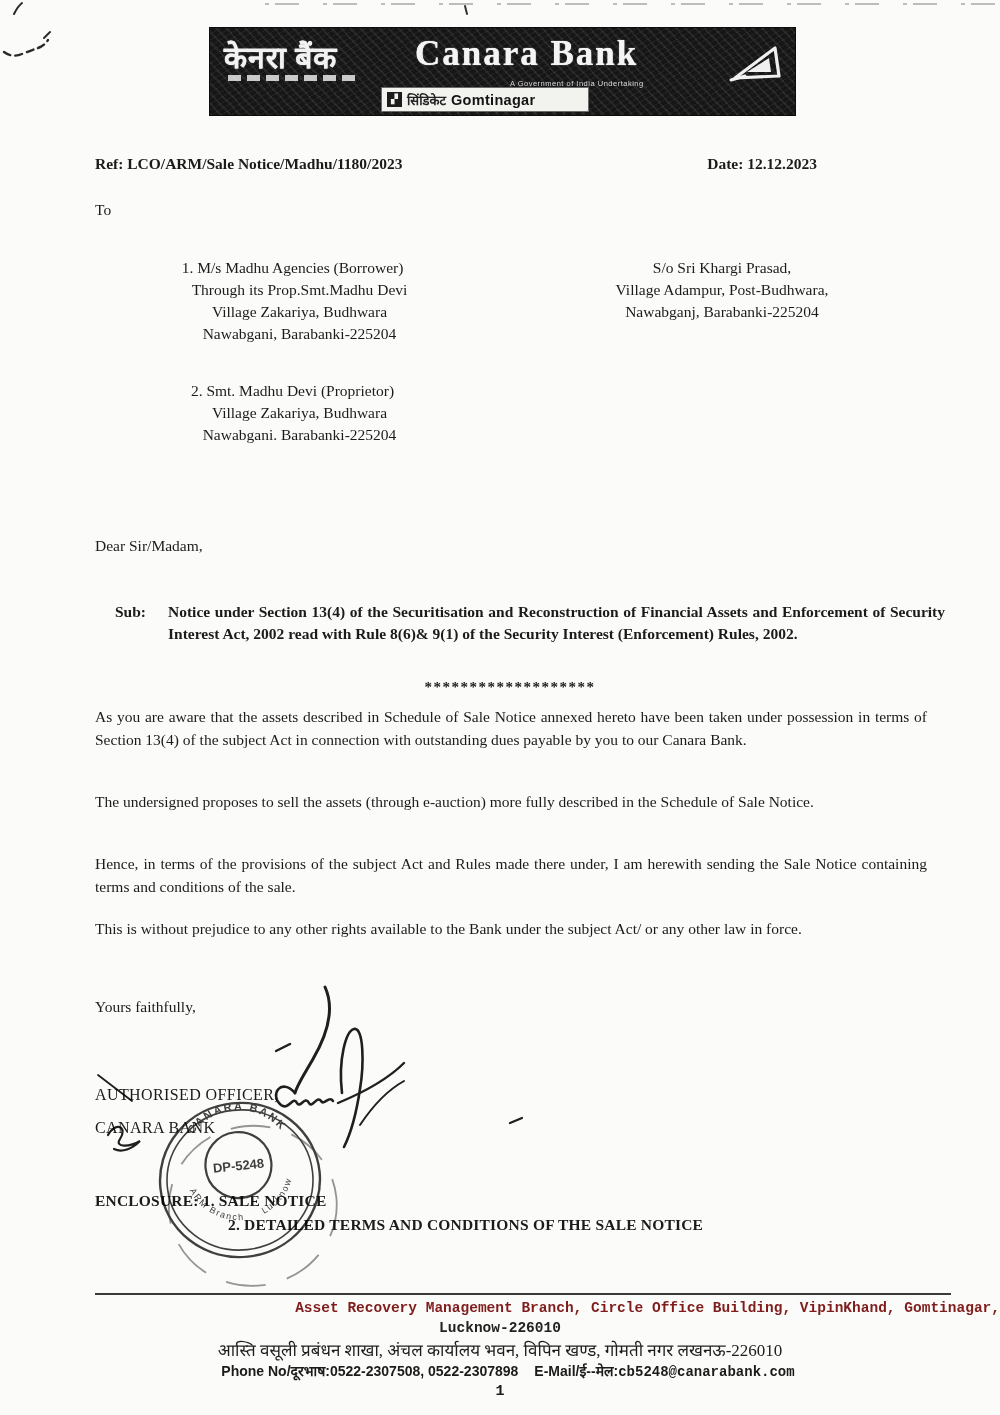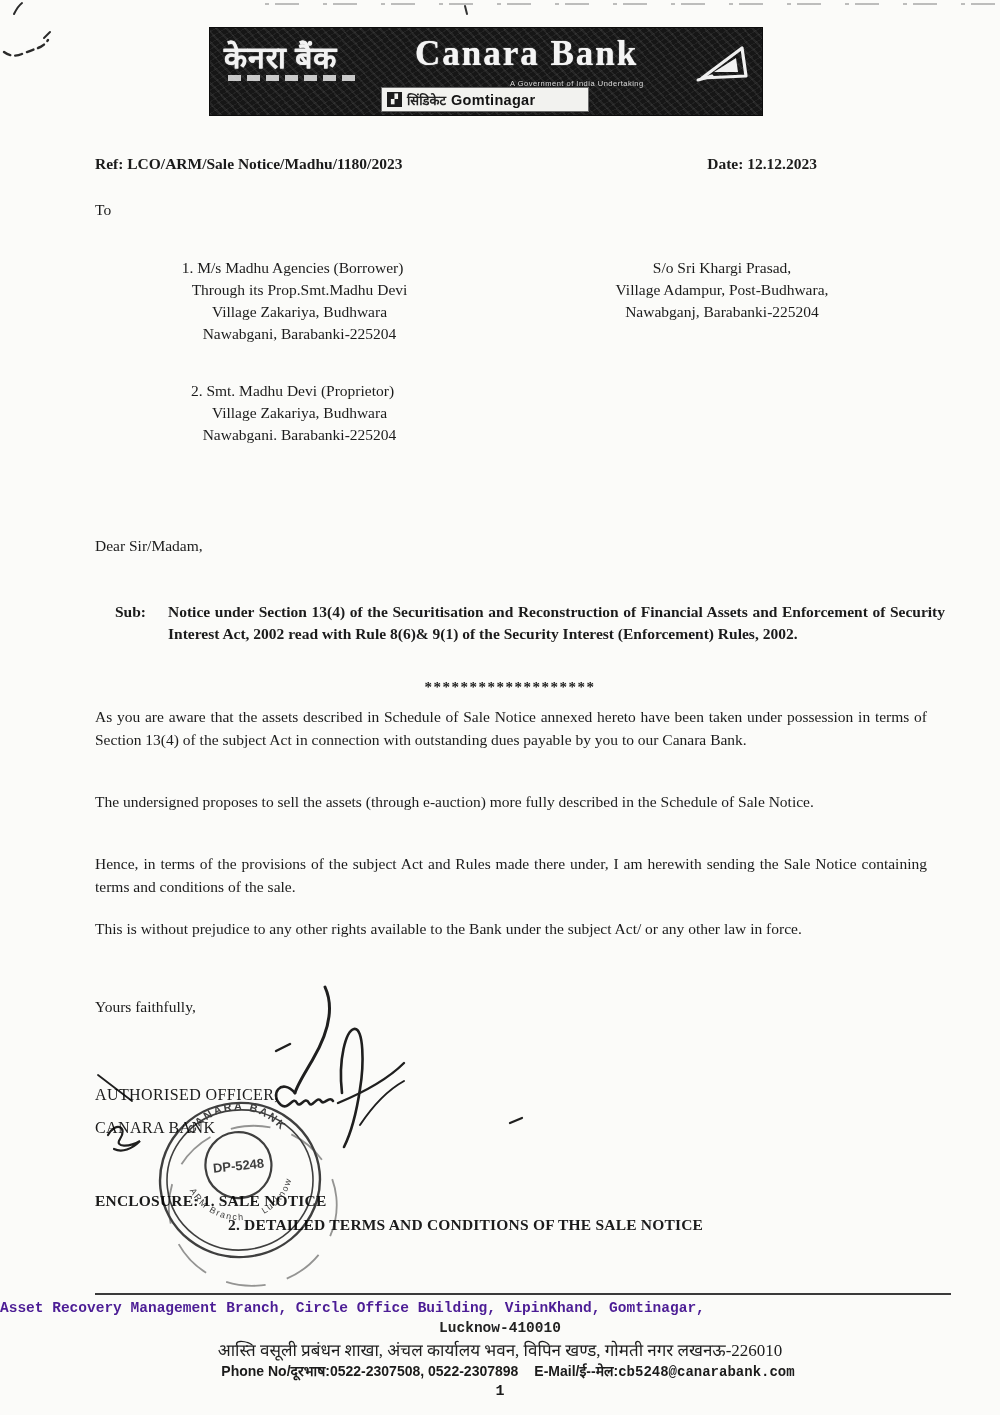--- a/index.html
+++ b/index.html
@@ -20,20 +20,21 @@
   .corner-marks{left:0;top:0;}
 
   
   .banner{
     left:210px;top:28px;width:552px;height:87px;
     background:
       repeating-linear-gradient(47deg,rgba(255,255,255,.07) 0 2px,transparent 2px 7px),
       repeating-linear-gradient(-31deg,rgba(255,255,255,.05) 0 1px,transparent 1px 5px),
       #161616;
     box-shadow:0 0 0 1px #0d0d0d;
+    padding-left:33px;
   }
   .bank-hindi{
     position:absolute;left:14px;top:8px;color:#f2f2f2;
     font-size:30px;font-weight:bold;letter-spacing:1px;
     text-shadow:0 0 1px #fff;white-space:nowrap;
   }
   .hindi-tagline{
     position:absolute;left:18px;top:47px;width:128px;height:6px;opacity:.85;
     background:repeating-linear-gradient(90deg,#e8e8e8 0 13px,transparent 13px 19px);
   }
@@ -98,22 +99,22 @@
   .signatory2{left:95px;top:1119px;font-size:16px;letter-spacing:.4px;}
 
   .enclosure1{left:95px;top:1192px;font-size:15.5px;font-weight:600;letter-spacing:.2px;}
   .enclosure2{left:228px;top:1216px;font-size:15.5px;font-weight:600;letter-spacing:.2px;}
 
   
   .ink-overlay{left:80px;top:975px;mix-blend-mode:multiply;pointer-events:none;}
 
   
   .footer-rule{left:95px;top:1293px;width:856px;height:2px;background:#3a3a3a;}
-  .footer-line1{left:0;top:1300px;width:1000px;text-align:left;
-    font-family:"Liberation Mono",monospace;font-size:14.5px;font-weight:600;color:#4c1d95;}
+  .footer-line1{left:0;top:1300px;width:1000px;text-align:right;
+    font-family:"Liberation Mono",monospace;font-size:14.5px;font-weight:600;color:#7f1d1d;}
   .footer-line2{left:0;top:1320px;width:1000px;text-align:center;
     font-family:"Liberation Mono",monospace;font-size:14.5px;font-weight:600;color:#222;}
   .footer-hindi{left:0;top:1338px;width:1000px;text-align:center;
     font-size:17px;color:#1d1d1d;}
   .footer-phone{left:0;top:1361px;width:1000px;text-align:center;font-size:13.5px;}
   .footer-phone .sansb{font-family:"Liberation Sans",sans-serif;font-weight:bold;font-size:14px;margin-left:16px;}
   .footer-phone .mono{font-family:"Liberation Mono",monospace;font-size:14px;font-weight:600;}
   .page-number{left:0;top:1383px;width:1000px;text-align:center;
     font-family:"Liberation Mono",monospace;font-size:15px;font-weight:bold;}
 </style>
@@ -222,18 +223,18 @@
     </text>
     <text font-family="Liberation Sans, sans-serif" font-size="9" fill="#262626" stroke="none" letter-spacing="1.5">
       <textPath href="#ringBottom" startOffset="62%">Lucknow</textPath>
     </text>
     <text x="160" y="195" text-anchor="middle" font-family="Liberation Sans, sans-serif" font-size="13" font-weight="bold" fill="#262626" stroke="none">DP-5248</text>
   </g>
 </svg>
 
 <div class="abs footer-rule"></div>
 <div class="abs footer-line1">Asset Recovery Management Branch, Circle Office Building, VipinKhand, Gomtinagar,</div>
-<div class="abs footer-line2">Lucknow-410010</div>
+<div class="abs footer-line2">Lucknow-226010</div>
 <div class="abs footer-hindi">आस्ति वसूली प्रबंधन शाखा, अंचल कार्यालय भवन, विपिन खण्ड, गोमती नगर लखनऊ-226010</div>
 <div class="abs footer-phone">
   <span class="sansb">Phone No/दूरभाष:0522-2307508, 0522-2307898</span><span class="sansb">E-Mail/ई--मेल:</span><span class="mono">cb5248@canarabank.com</span>
 </div>
 <div class="abs page-number">1</div>
 
 </body></html>

